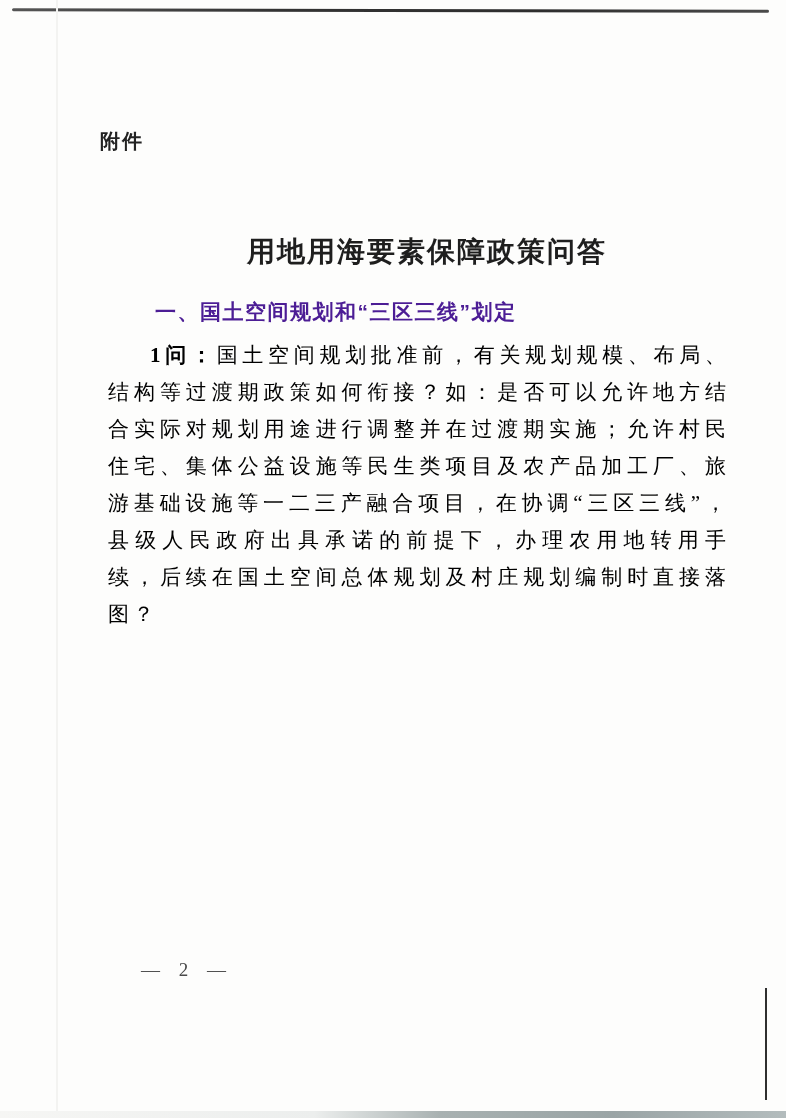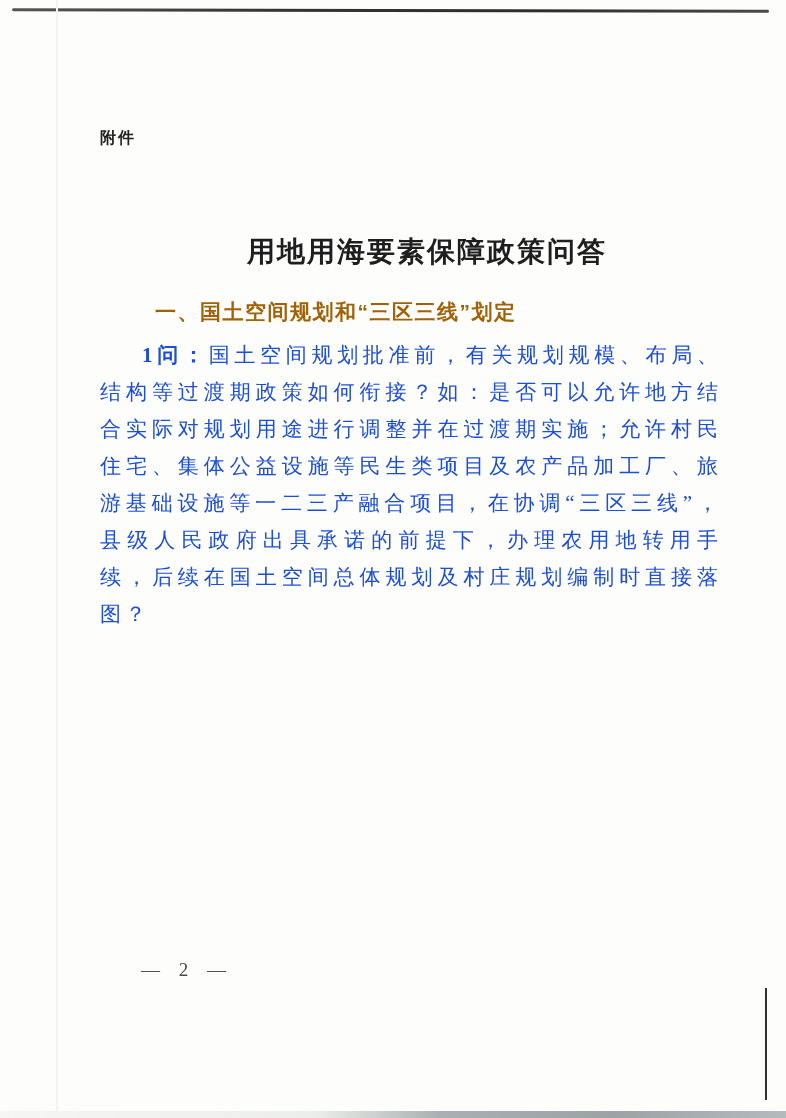--- a/index.html
+++ b/index.html
@@ -39,21 +39,21 @@
     left: 0; bottom: 0;
     width: 786px; height: 7px;
     background: linear-gradient(90deg, #f6f6f4 0%, #eceeed 40%, #a8b1b1 56%, #9aa4a5 78%, #b3bcbd 100%);
   }
   
   .attachment-label {
     position: absolute;
     left: 100px; top: 128px;
     font-family: "Liberation Sans", sans-serif;
     font-weight: bold;
-    font-size: 16px;
+    font-size: 20px;
     letter-spacing: 2px;
     color: #222;
   }
   .doc-title {
     position: absolute;
     left: 0; top: 214px;
     width: 100%;
     text-align: center;
     font-weight: bold;
     font-size: 28px;
@@ -61,31 +61,31 @@
     color: #1e1e1e;
     padding-left: 34px;
   }
   .section-heading {
     position: absolute;
     left: 155px; top: 298px;
     font-family: "Liberation Sans", sans-serif;
     font-weight: bold;
     font-size: 21px;
     letter-spacing: 1.5px;
-    color: #a16207;
+    color: #4c1d95;
   }
   .content {
     position: absolute;
-    left: 100px; top: 337px;
+    left: 108px; top: 337px;
     width: 622px;
     font-size: 21px;
     line-height: 37px;
     letter-spacing: 4px;
     text-align: justify;
-    color: #1d4ed8;
+    color: #000000;
   }
   .content p { margin: 0; text-indent: 2em; }
   .q-prefix, .a-prefix { font-weight: bold; }
   .page-number {
     position: absolute;
     left: 141px; top: 959px;
     font-size: 19px;
     letter-spacing: 7px;
     color: #4a4a4a;
   }

